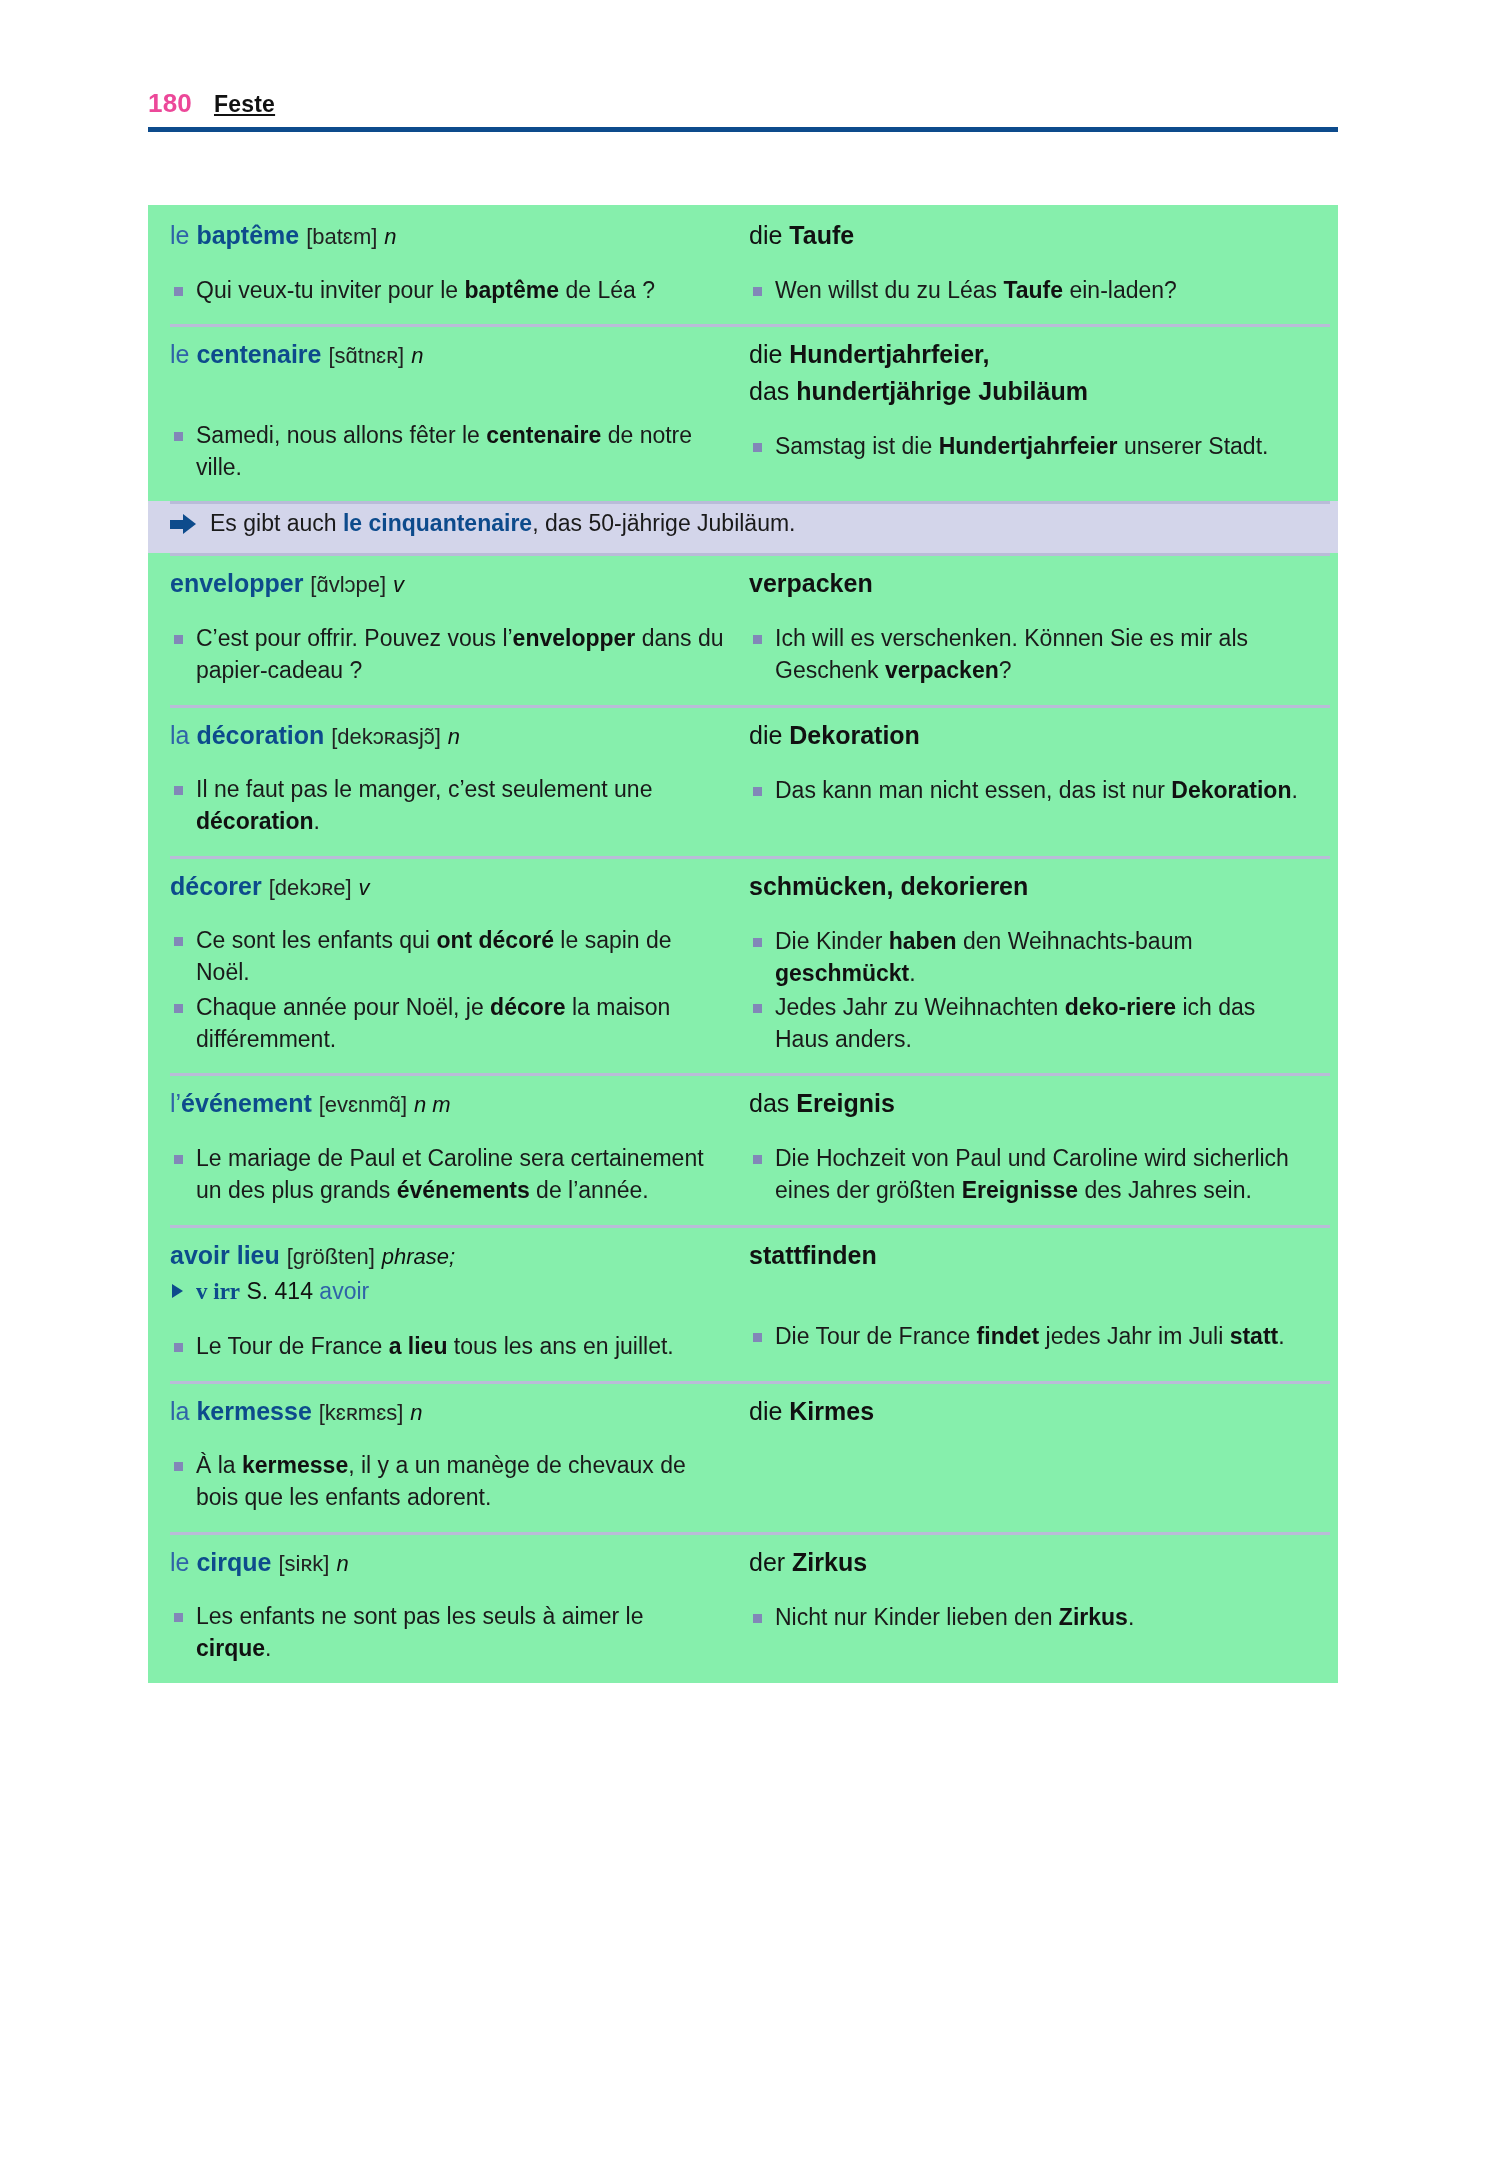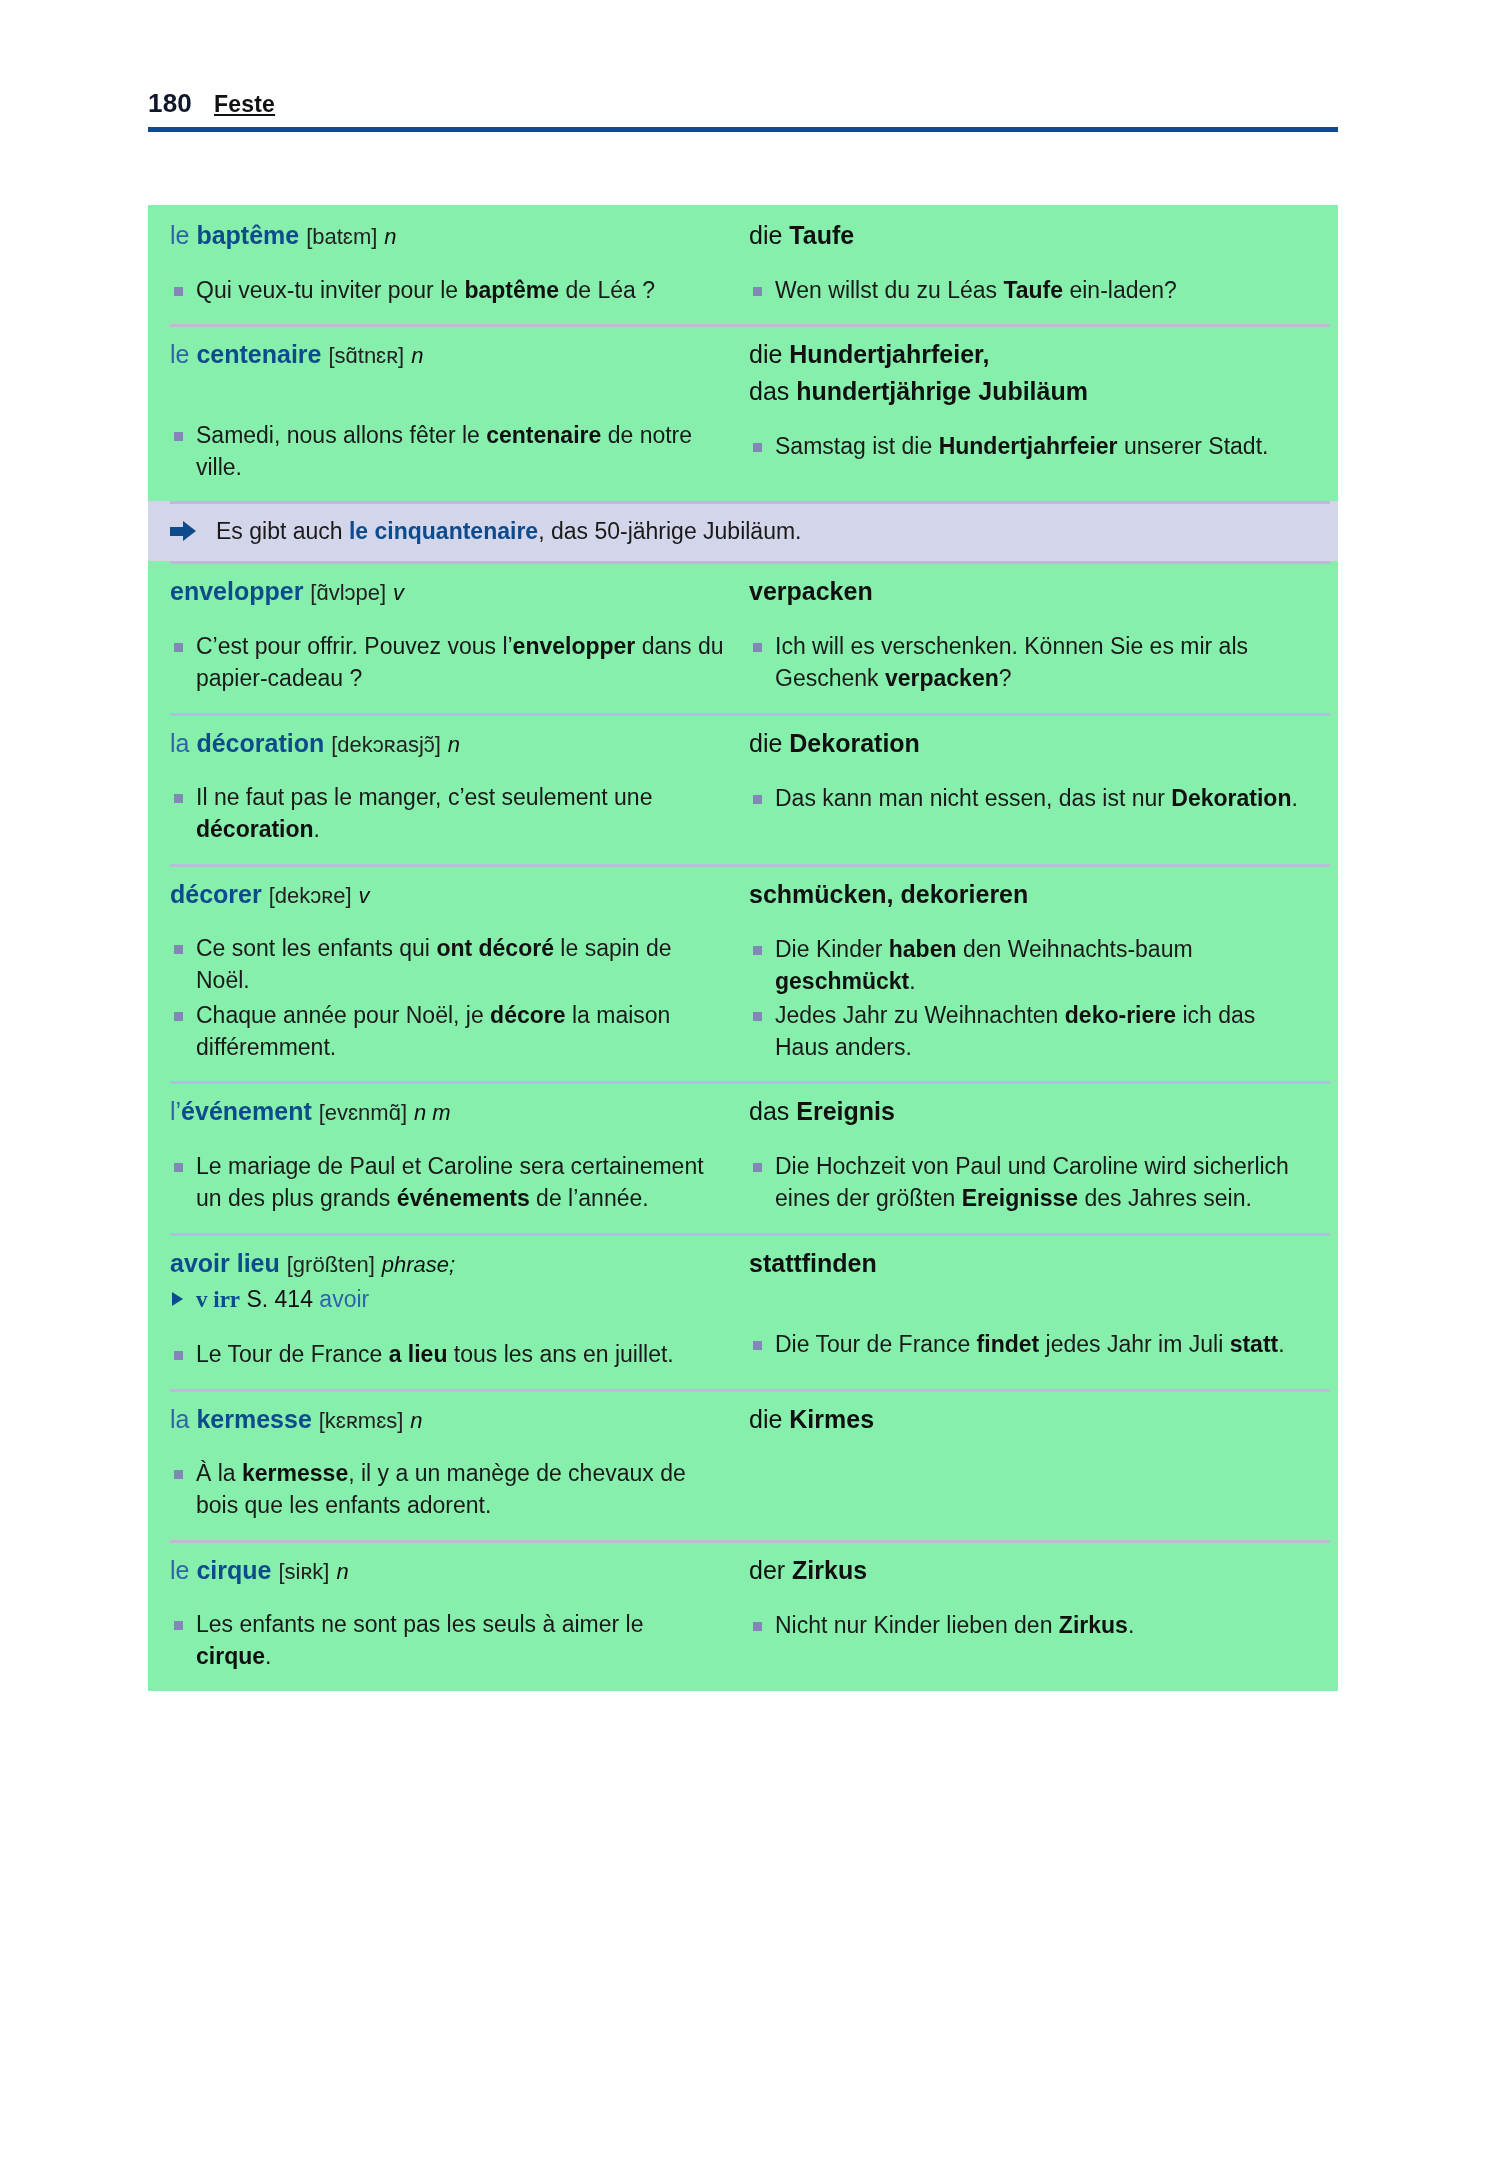--- a/index.html
+++ b/index.html
@@ -29,21 +29,21 @@
   }
   .header-line {
     display: flex;
     align-items: baseline;
     gap: 22px;
     padding-bottom: 8px;
   }
   .folio {
     font-size: 26px;
     font-weight: bold;
-    color: #0f172a;
+    color: #ec4899;
     letter-spacing: 0.2px;
   }
   .section-title {
     font-size: 23px;
     font-weight: bold;
     color: #111111;
     letter-spacing: 0.2px;
     text-decoration: underline;
   }
   .header-rule {
@@ -162,24 +162,24 @@
   .xref .pg { color: #111111; }
   .xref .lk { color: #2f63a8; }
 
   
   .gap { height: 22px; }
 
   
   .tipbox {
     position: relative;
     background: #d3d5ea;
-    padding: 14px 22px 14px 22px;
+    padding: 6px 22px 14px 22px;
     display: flex;
-    align-items: center;
-    gap: 12px;
+    align-items: flex-end;
+    gap: 6px;
   }
   .tip-arrow {
     position: relative;
     width: 34px;
     flex: 0 0 34px;
     height: 30px;
   }
   .tip-arrow .shaft {
     position: absolute;
     left: 0; top: 11px;

